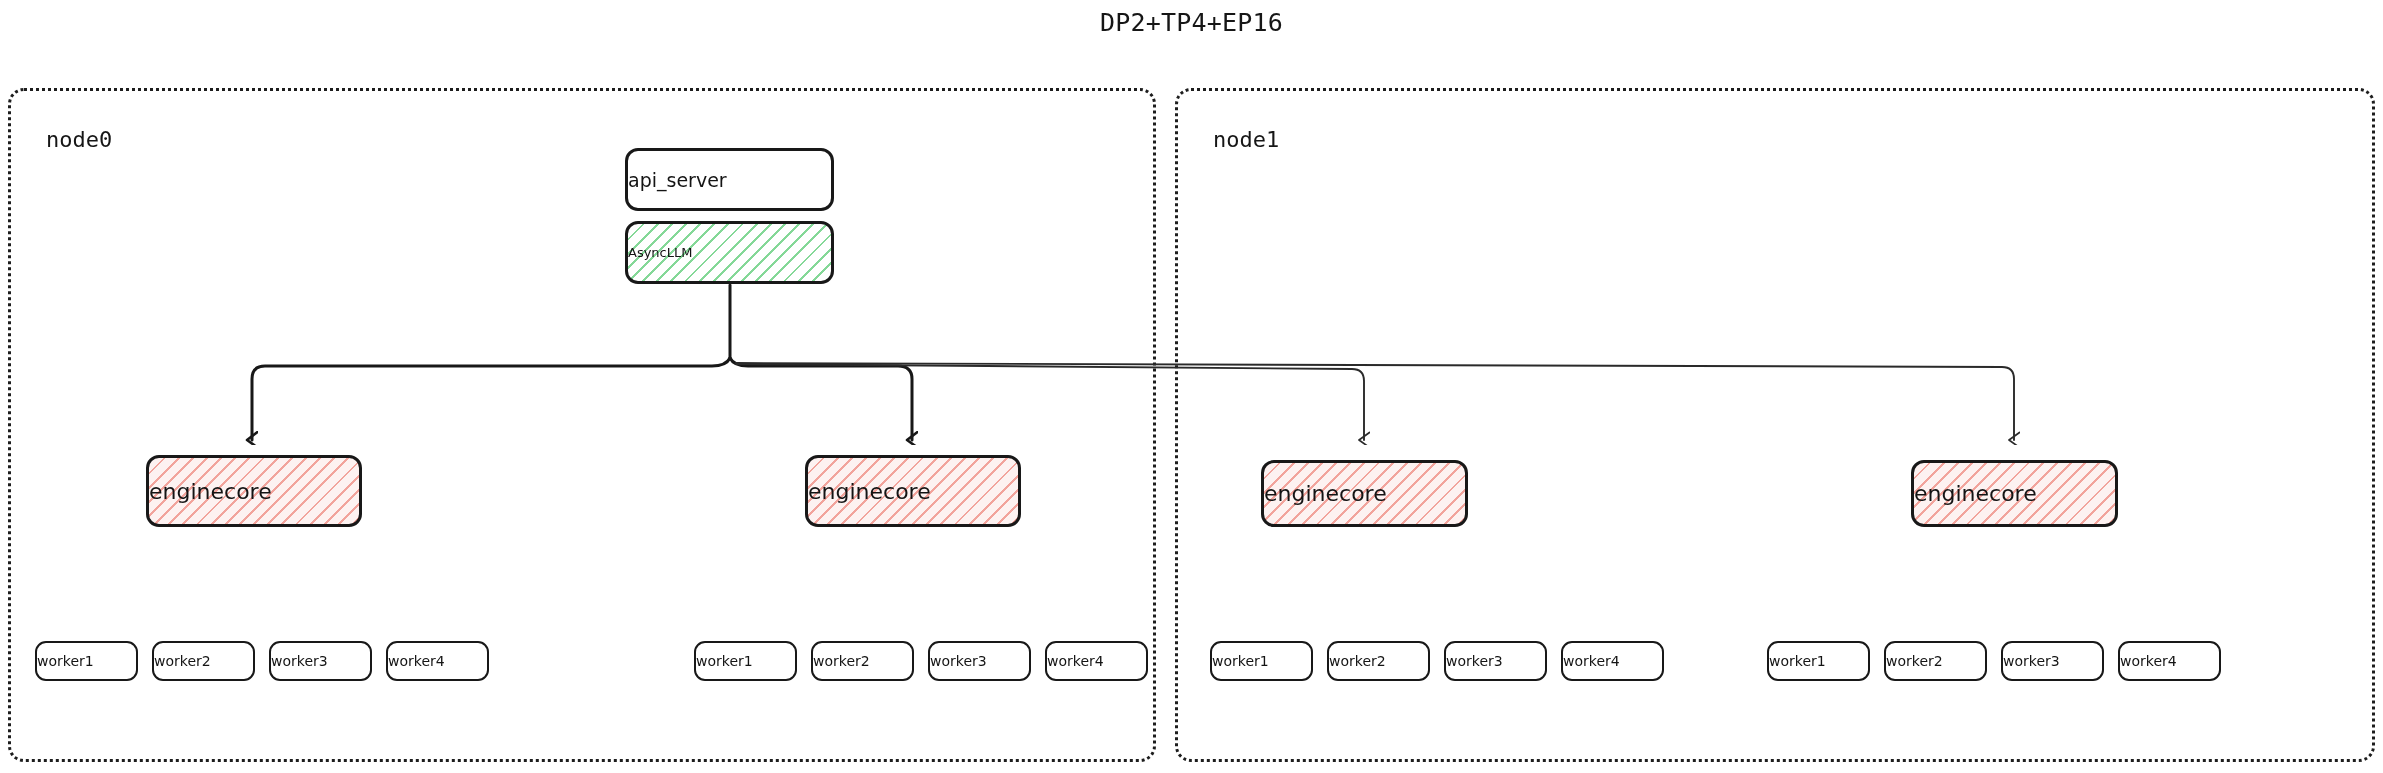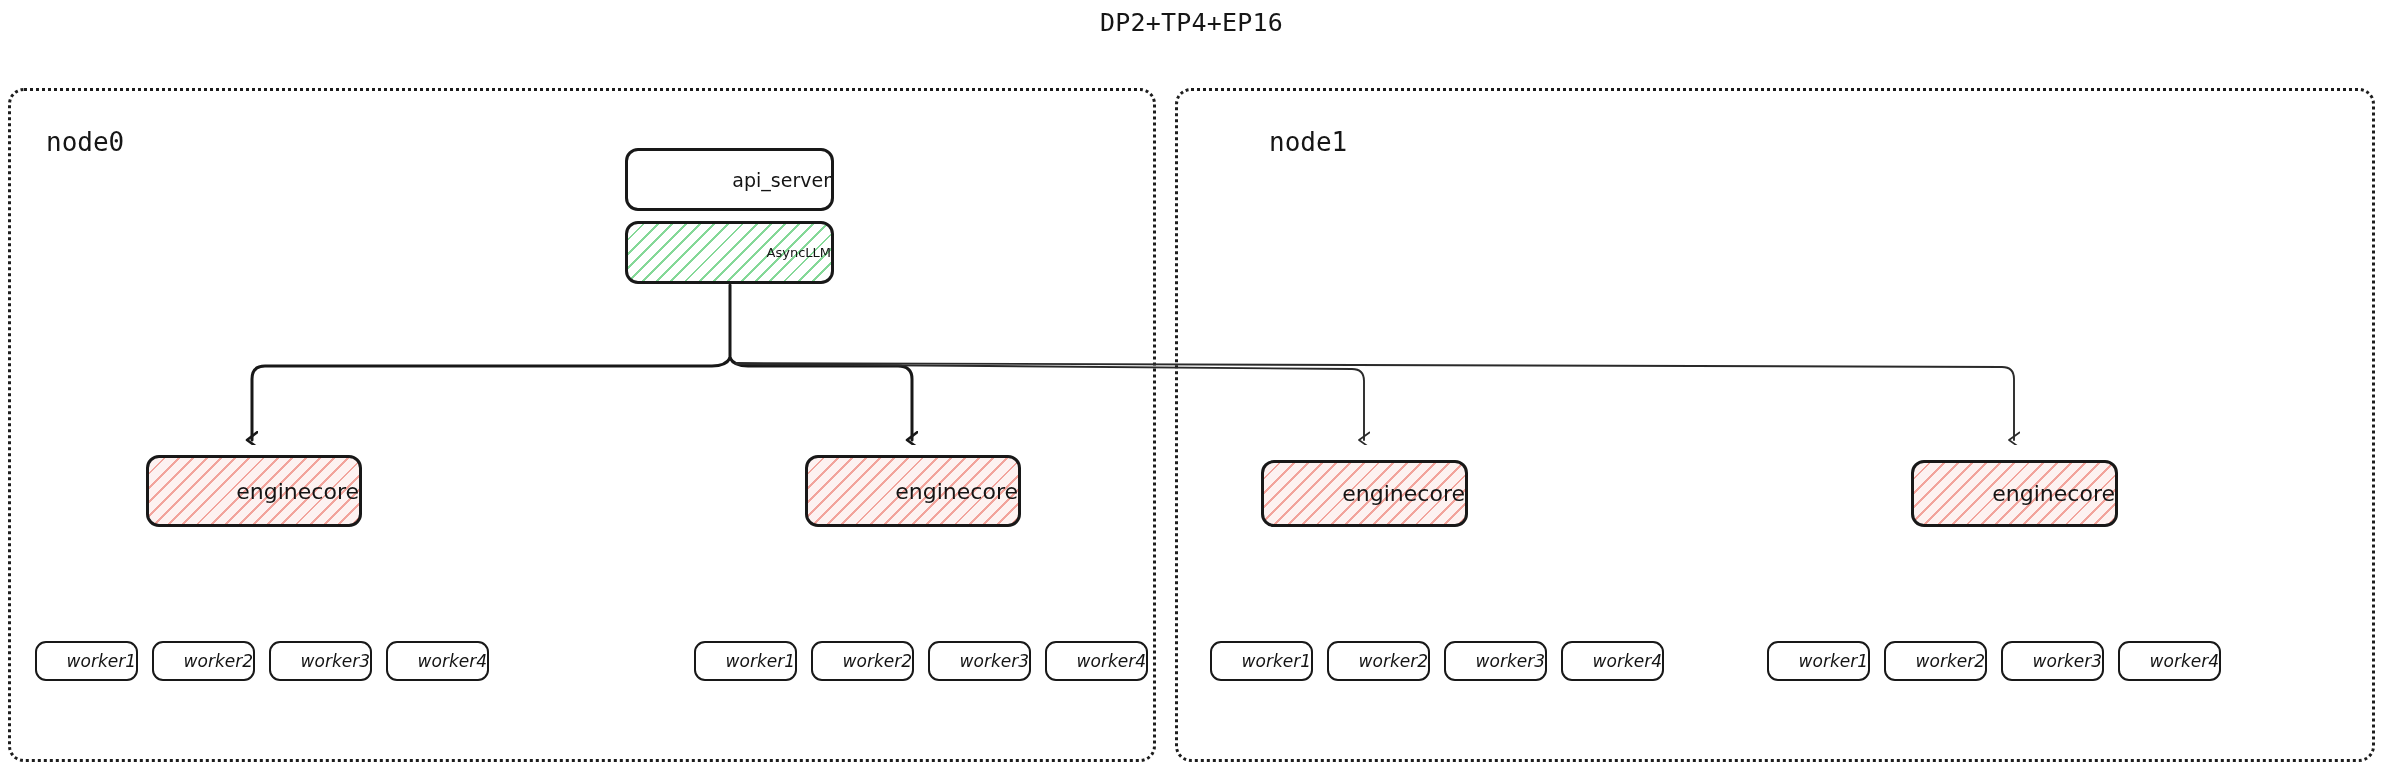--- a/index.html
+++ b/index.html
@@ -42,32 +42,32 @@
   .node-container {
     position: absolute;
     border: 3px dotted #1d1d1d;
     border-radius: 16px;
     background: transparent;
     box-sizing: border-box;
   }
   .node-label {
     position: absolute;
     font-family: "DejaVu Sans Mono", monospace;
-    font-size: 26px;
+    font-size: 22px;
     color: #161616;
     white-space: pre;
   }
   .box {
     position: absolute;
     box-sizing: border-box;
     border: 3px solid #181818;
     background: #ffffff;
     display: flex;
     align-items: center;
-    justify-content: flex-end;
+    justify-content: flex-start;
     color: #141414;
     white-space: pre;
     overflow: hidden;
   }
   .box-api {
     border-radius: 13px;
     font-size: 19px;
   }
   .box-async {
     border-radius: 13px;
@@ -89,41 +89,40 @@
       135deg,
       rgba(240, 150, 141, 0.85) 0px,
       rgba(240, 150, 141, 0.85) 2px,
       rgba(255, 255, 255, 0) 2px,
       rgba(255, 255, 255, 0) 10px
     );
   }
   .box-worker {
     border-radius: 11px;
     border-width: 2.5px;
-    font-size: 17px;
-    font-style: italic;
+    font-size: 14px;
   }
   .box-label {
     position: relative;
     z-index: 2;
     background: transparent;
   }
 </style>
 </head>
 <body>
 
 <div id="stage">
 
   <div class="diagram-title">DP2+TP4+EP16</div>
 
   <div class="node-container" style="left:8px; top:88px; width:1148px; height:674px;"></div>
   <div class="node-container" style="left:1175px; top:88px; width:1200px; height:674px;"></div>
 
   <div class="node-label" style="left:46px; top:127px;">node0</div>
-  <div class="node-label" style="left:1269px; top:127px;">node1</div>
+  <div class="node-label" style="left:1213px; top:127px;">node1</div>
 
   <svg id="edge-layer" viewBox="0 0 2383 773" width="2383" height="773">
     <defs>
       <marker id="arrowhead-thick" markerWidth="14" markerHeight="14" refX="9.5" refY="6" orient="auto" markerUnits="userSpaceOnUse">
         <path d="M 1.5 0.5 L 9.5 11 L 17 0.5" fill="none" stroke="#181818" stroke-width="2.6" stroke-linecap="round" stroke-linejoin="round"></path>
       </marker>
       <marker id="arrowhead-thin" markerWidth="14" markerHeight="14" refX="9.5" refY="6" orient="auto" markerUnits="userSpaceOnUse">
         <path d="M 2 0.5 L 9.5 11 L 17 0.5" fill="none" stroke="#2a2a2a" stroke-width="1.7" stroke-linecap="round" stroke-linejoin="round"></path>
       </marker>
     </defs>

